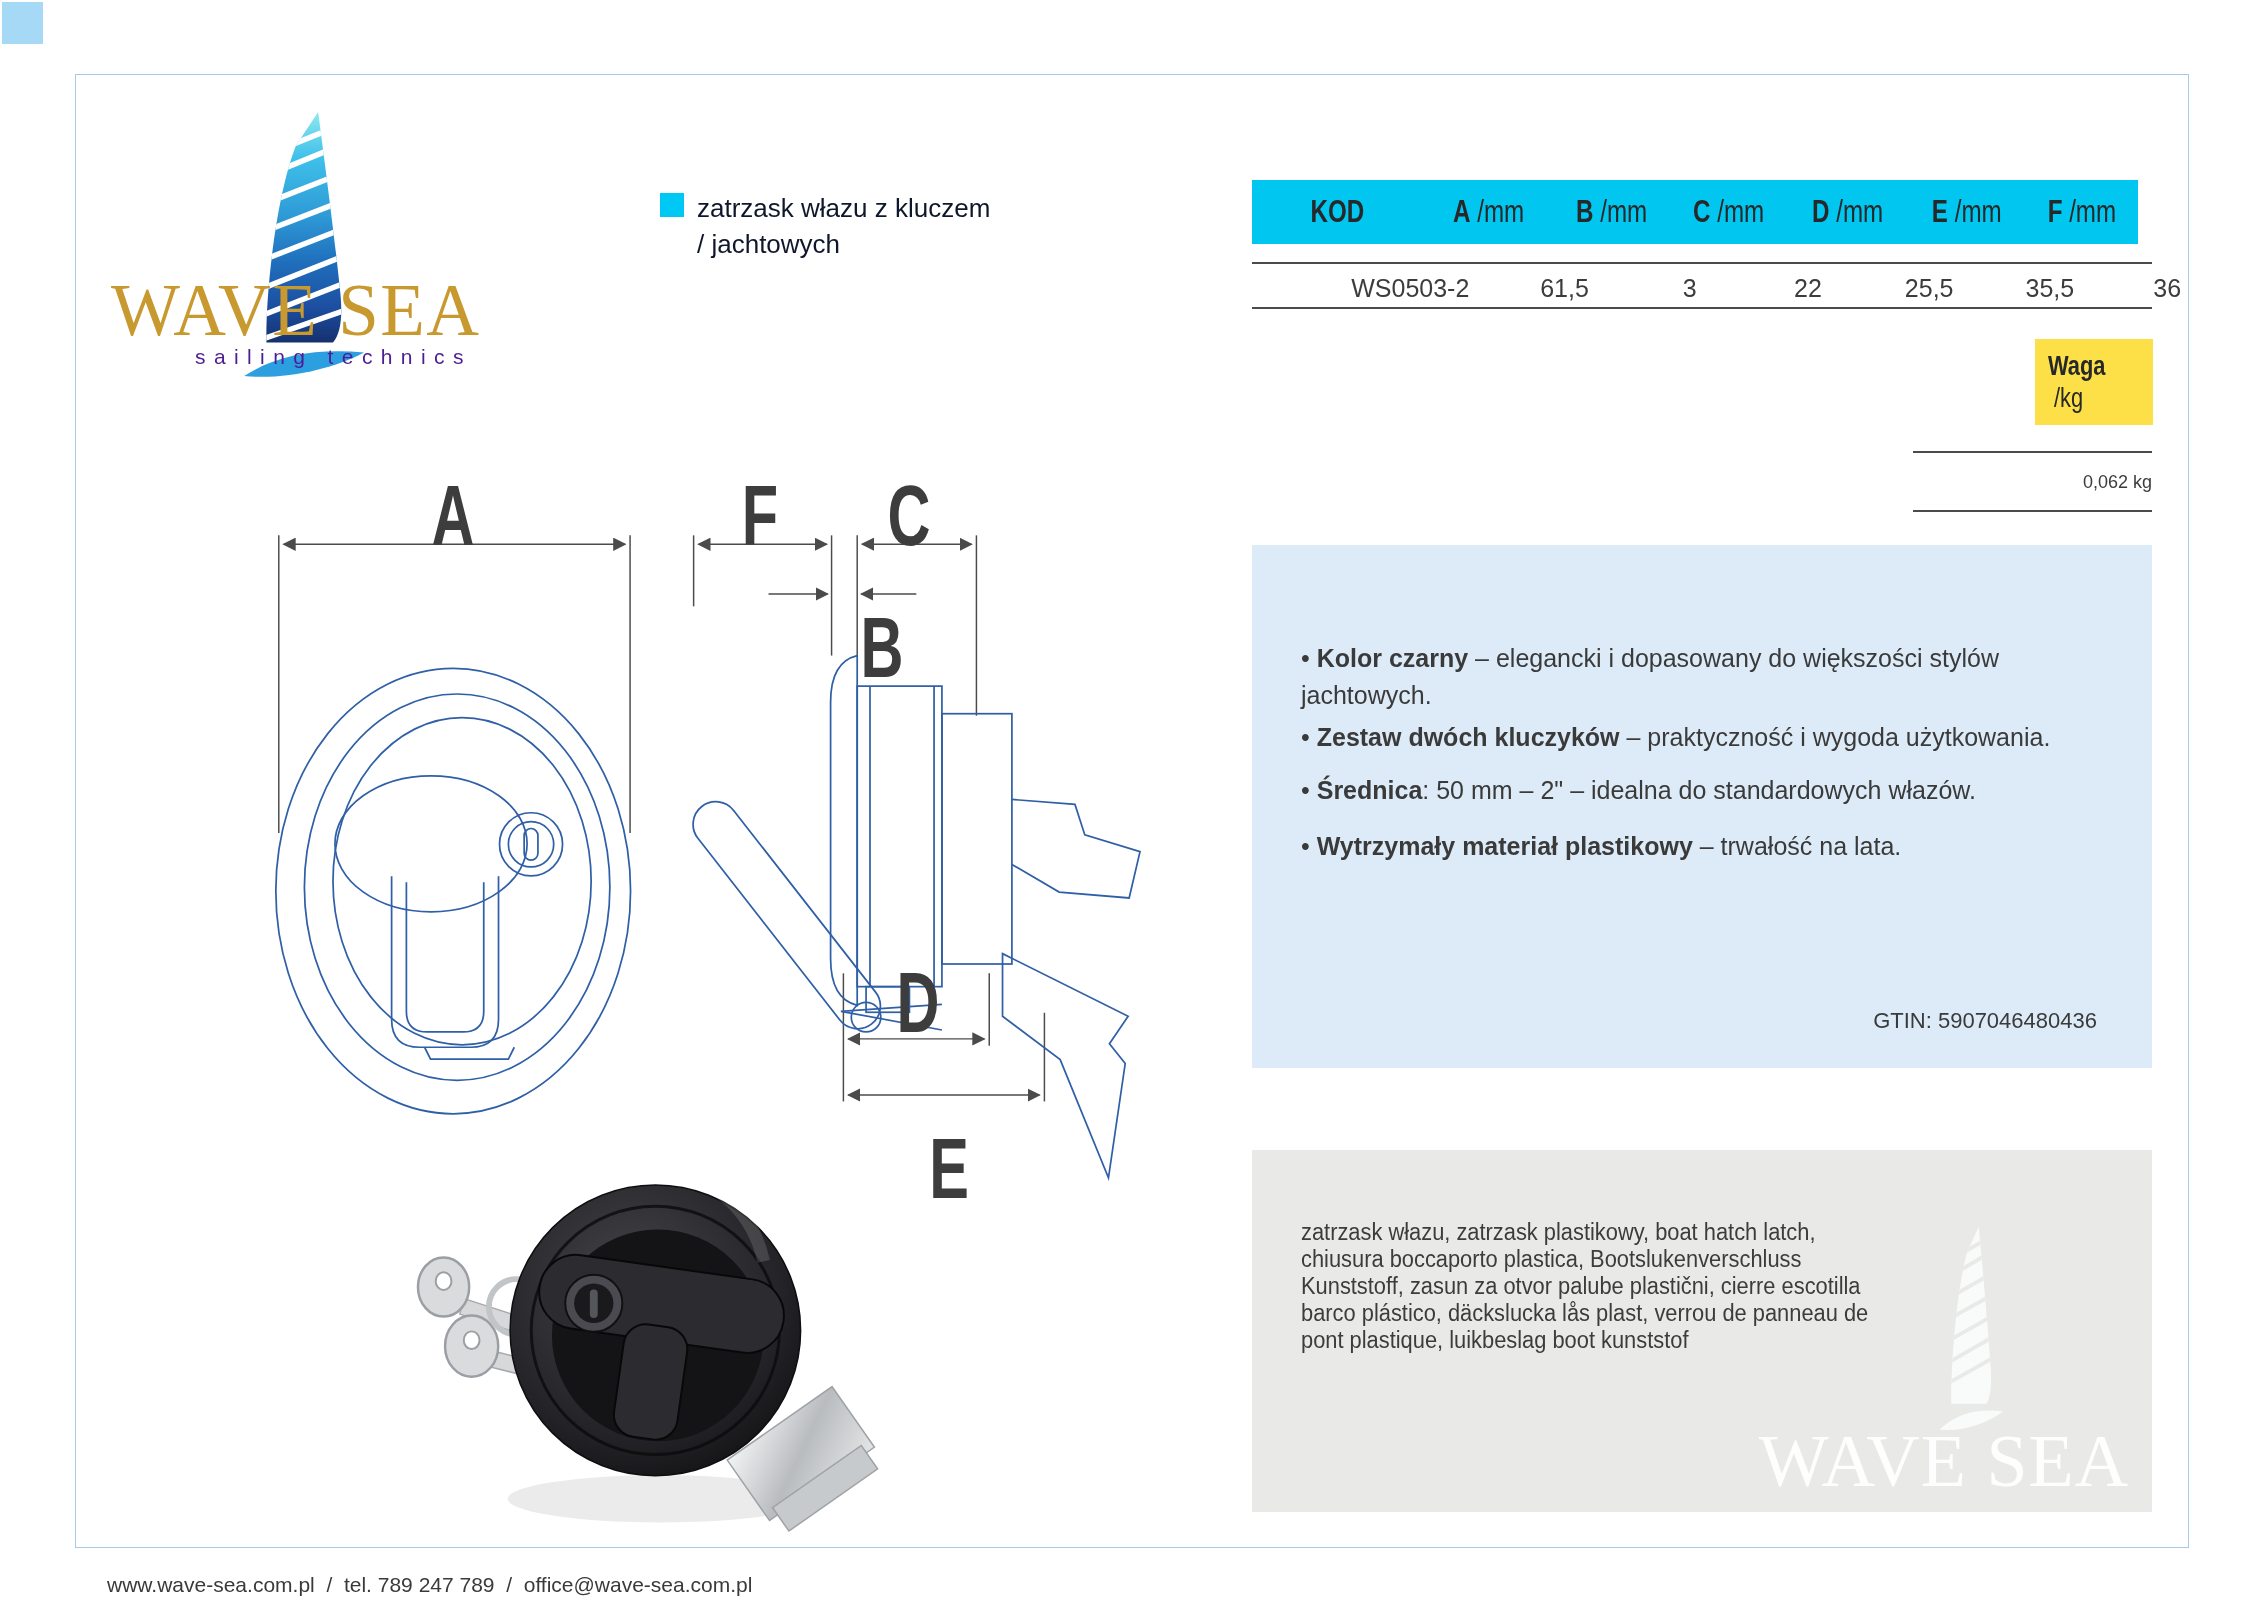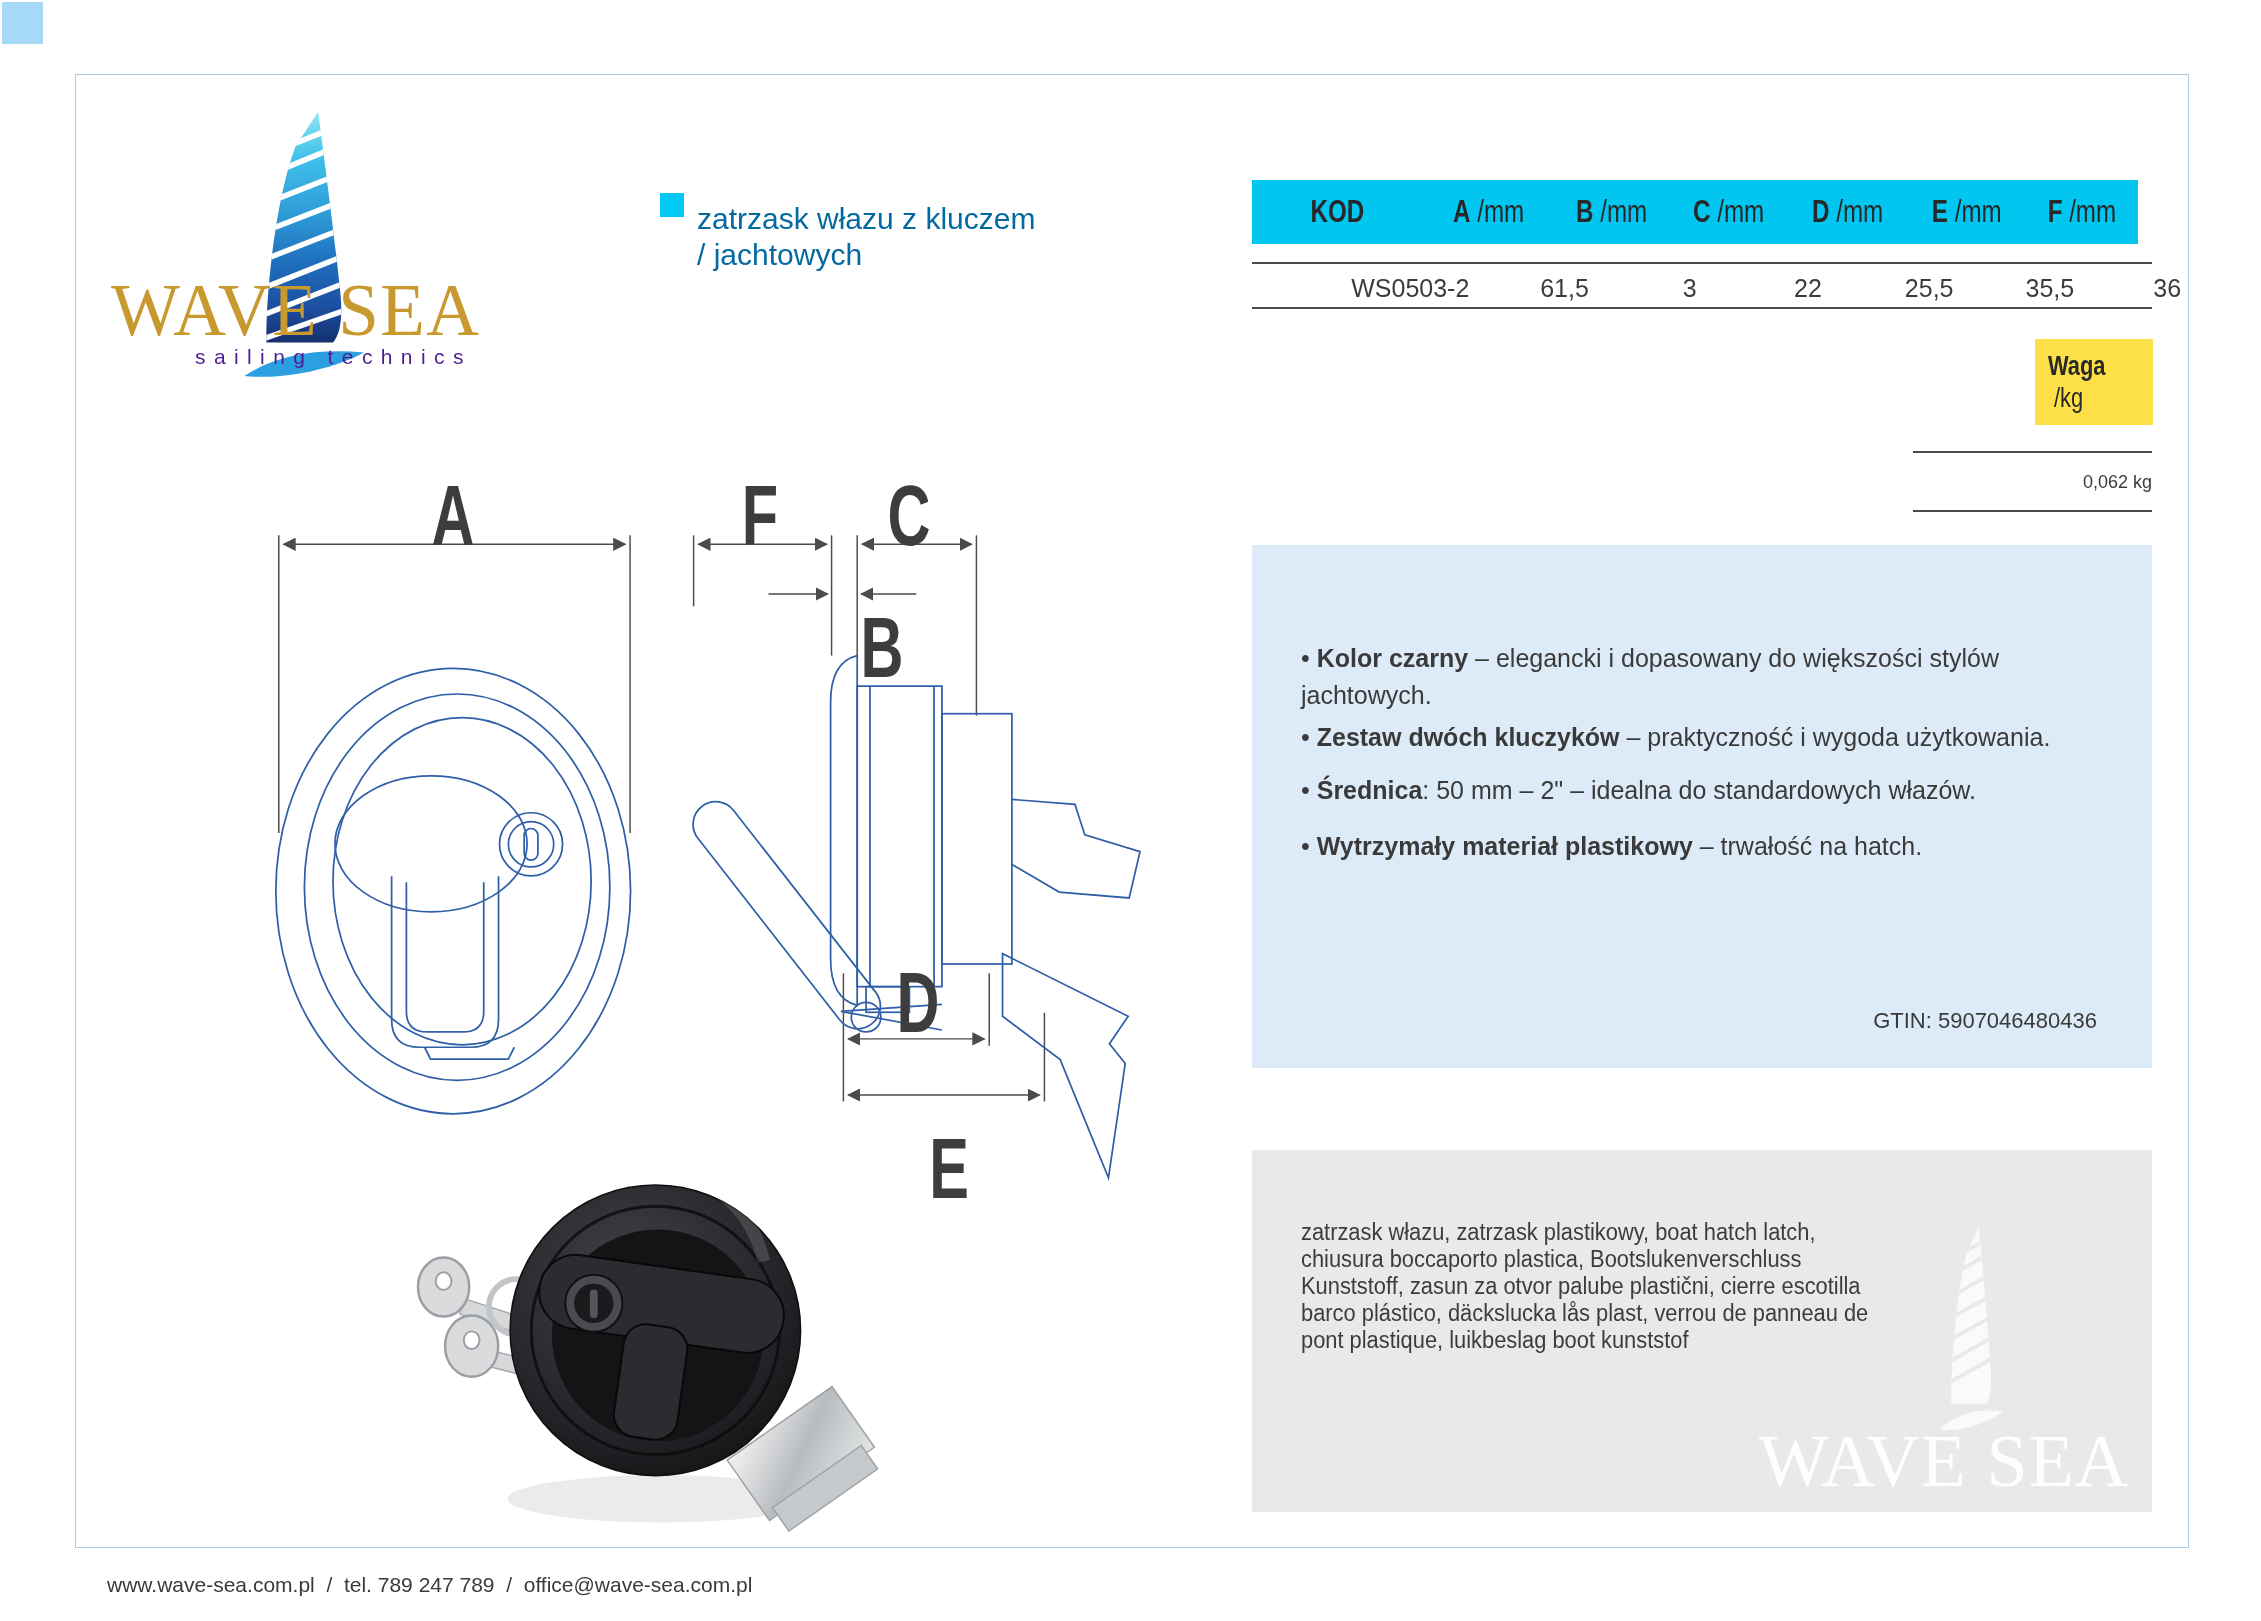--- a/index.html
+++ b/index.html
@@ -10,21 +10,21 @@
   
   .corner-sq{left:2px;top:1.5px;width:41px;height:42px;background:#a5d9f5;}
   .page-border{left:75px;top:74px;width:2112px;height:1472px;border:1.5px solid #a9cbe8;}
   
   .logo-name{left:111px;top:269px;width:360px;text-align:center;
              font-family:"Liberation Serif",serif;font-size:73px;letter-spacing:1.5px;color:#c8992f;white-space:pre;}
   .logo-tag{left:195px;top:345px;width:182px;text-align:center;
             font-size:21px;letter-spacing:8.4px;color:#4c1d95;white-space:pre;}
   
   .title-sq{left:660px;top:193px;width:24px;height:24px;background:#00c8f5;}
-  .title{left:697px;top:190px;width:567px;font-size:30px;line-height:36px;color:#0369a1;margin-top:11px;}
+  .title{left:697px;top:190px;width:567px;font-size:26px;line-height:36px;color:#0f172a;}
   
   .thead{left:1252px;top:180px;width:886px;height:64px;background:#00c6f0;display:flex;}
   .hcell{display:flex;align-items:center;justify-content:center;
          font-size:31px;font-weight:bold;color:#26282a;}
   .unit{font-weight:normal;white-space:pre;}
   .rule{background:#4b4b4b;height:1.5px;}
   .trow{left:1324px;top:269px;width:900px;height:39px;display:flex;}
   .rcell{display:flex;align-items:center;justify-content:center;font-size:25px;color:#3c3c3c;}
   .w-kod{width:173px}.w-a{width:136px}.w-b{width:115px}.w-c{width:122px}.w-d{width:121px}.w-e{width:121px}.w-f{width:114px}
   .waga-box{left:2035px;top:339px;width:118px;height:86px;background:#fde047;
@@ -190,21 +190,21 @@
 <div class="dimlab" style="left:949px;top:1120px">E</div>
 
 <div class="abs info-box"></div>
 <div class="bullet" style="top:640px">
   • <b>Kolor czarny</b><span> – elegancki i dopasowany do większości stylów jachtowych.</span></div>
 <div class="bullet" style="top:719px">
   • <b>Zestaw dwóch kluczyków</b><span> – praktyczność i wygoda użytkowania.</span></div>
 <div class="bullet" style="top:772px">
   • <b>Średnica</b><span>: 50 mm – 2" – idealna do standardowych włazów.</span></div>
 <div class="bullet" style="top:828px">
-  • <b>Wytrzymały materiał plastikowy</b><span> – trwałość na hatch.</span></div>
+  • <b>Wytrzymały materiał plastikowy</b><span> – trwałość na lata.</span></div>
 <div class="abs gtin">GTIN: 5907046480436</div>
 
 <svg class="abs" style="left:404px;top:1158px" width="483" height="394" viewBox="820 2350 980 800">
   <defs>
     <radialGradient id="latchGrad" cx="0.42" cy="0.35" r="0.75">
       <stop offset="0" stop-color="#45454a"></stop>
         <stop offset="0.7" stop-color="#232327"></stop>
         <stop offset="1" stop-color="#0f0f11"></stop>
     </radialGradient>
     <linearGradient id="metalGrad" x1="0" y1="0" x2="1" y2="1">

